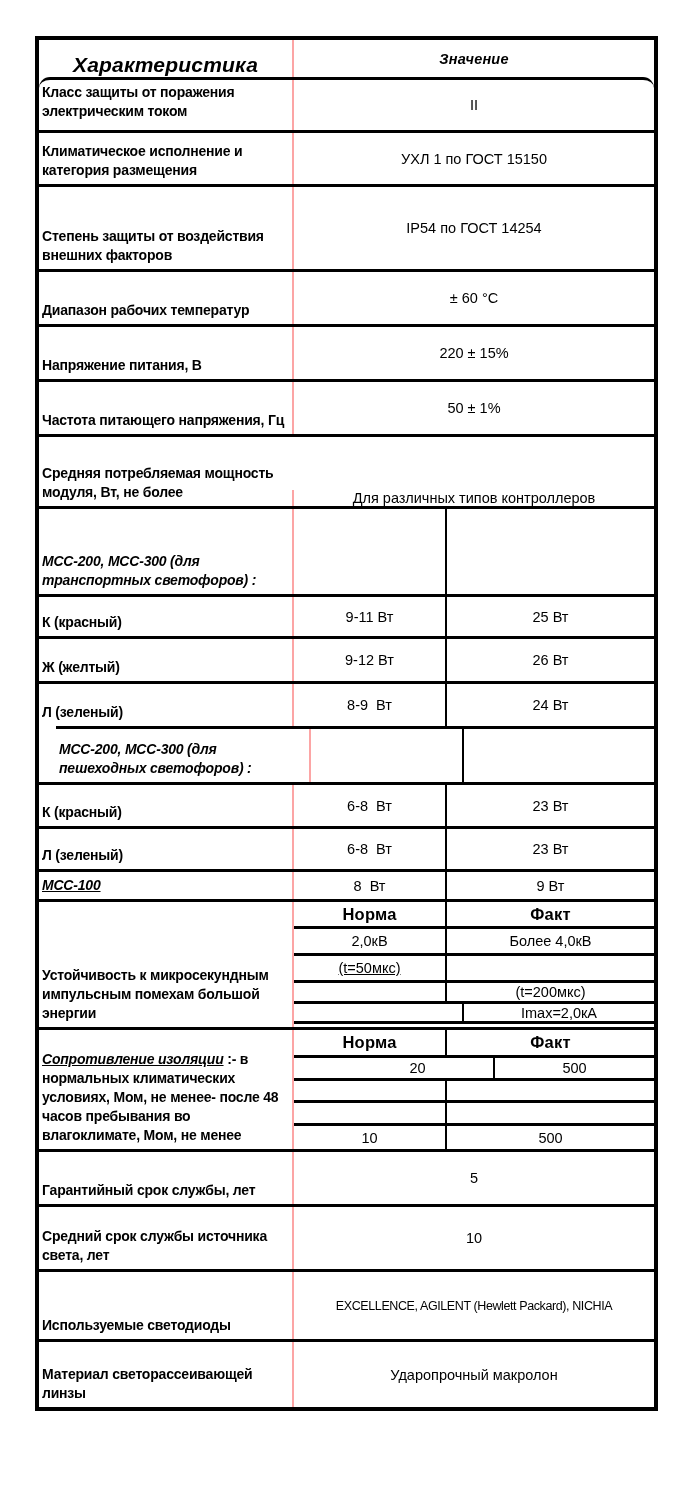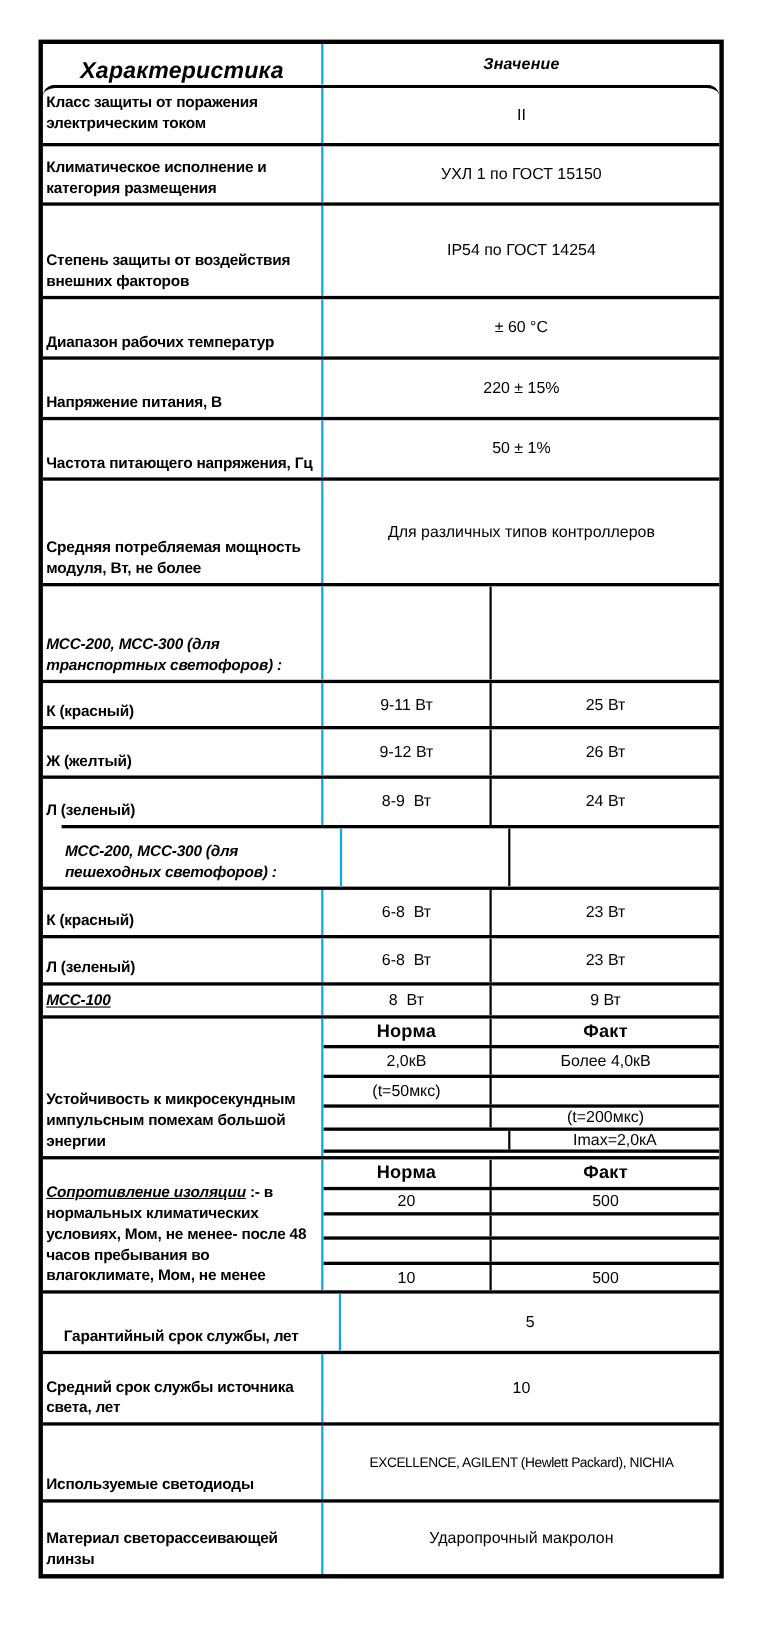--- a/index.html
+++ b/index.html
@@ -57,21 +57,21 @@
     padding-top: 3px;
   }
   .label-text {
     font-size: 14px;
     font-weight: bold;
     line-height: 19px;
     letter-spacing: -0.2px;
   }
   .value-area {
     flex: 1 1 auto;
-    border-left: 2px solid #0ea5e9;
+    border-left: 2px solid #fca5a5;
     box-sizing: border-box;
     display: flex;
     align-items: center;
     justify-content: center;
     text-align: center;
     font-size: 14.5px;
     overflow: hidden;
   }
   .value-area.split, .value-area.subtable {
     padding: 0;
@@ -124,21 +124,21 @@
   }
   .it { font-style: italic; }
   .ul { text-decoration: underline; }
 </style>
 </head>
 <body>
 
 <div class="page">
   <div class="spec-table" id="spec-table">
     <div class="row header-row">
-      <div class="label-cell header-cell" style="align-items:flex-end;justify-content:center;padding:0;">
+      <div class="label-cell header-cell" style="align-items:flex-start;justify-content:center;padding:13px;">
         <span>Характеристика</span>
       </div>
       <div class="value-area header-cell">
         <span>Значение</span>
       </div>
     </div>
   <div class="row valign-top" style="height: 53px; border-radius: 11px;">
         <div class="label-cell">
           <div class="label-text"><span class="">Класс защиты от поражения электрическим током</span></div>
         </div>
@@ -179,21 +179,21 @@
         </div>
       </div>
       <div class="row" style="height: 55px;">
         <div class="label-cell">
           <div class="label-text"><span class="">Частота питающего напряжения, Гц</span></div>
         </div>
         <div class="value-area full">
           <span class="value-text">50 ± 1%</span>
         </div>
       </div>
-      <div class="row" style="height: 96px;">
+      <div class="row" style="height: 72px; align-items: flex-end;">
         <div class="label-cell">
           <div class="label-text"><span class="">Средняя потребляемая мощность модуля, Вт, не более</span></div>
         </div>
         <div class="value-area full">
           <span class="value-text">Для различных типов контроллеров</span>
         </div>
       </div>
       <div class="row" style="height: 88px;">
         <div class="label-cell">
           <div class="label-text"><span class="it ">МСС-200, МСС-300 (для транспортных светофоров) :</span></div>
@@ -312,21 +312,21 @@
             </div>
           </div>
           <div class="subrow" style="height: 27px;">
             <div class="vcell split-left">
               <span class="value-text">2,0кВ</span>
             </div>
             <div class="vcell split-right">
               <span class="value-text">Более 4,0кВ</span>
             </div>
           </div>
-          <div class="subrow" style="height: 27px;">
+          <div class="subrow" style="height: 27px; text-decoration: underline;">
             <div class="vcell split-left">
               <span class="value-text">(t=50мкс)</span>
             </div>
             <div class="vcell split-right">
               <span class="value-text"></span>
             </div>
           </div>
           <div class="subrow" style="height: 21px;">
             <div class="vcell split-left">
               <span class="value-text"></span>
@@ -351,55 +351,55 @@
         </div>
         <div class="value-area subtable">
           <div class="subrow sub-header" style="height: 25px;">
             <div class="vcell split-left">
               <span class="value-text">Норма</span>
             </div>
             <div class="vcell split-right">
               <span class="value-text">Факт</span>
             </div>
           </div>
+          <div class="subrow" style="height: 23px; padding-left: 48px;">
+            <div class="vcell split-left">
+              <span class="value-text">20</span>
+            </div>
+            <div class="vcell split-right">
+              <span class="value-text">500</span>
+            </div>
+          </div>
+          <div class="subrow" style="height: 22px;">
+            <div class="vcell split-left">
+              <span class="value-text"></span>
+            </div>
+            <div class="vcell split-right">
+              <span class="value-text"></span>
+            </div>
+          </div>
           <div class="subrow" style="height: 23px;">
             <div class="vcell split-left">
-              <span class="value-text">20</span>
+              <span class="value-text"></span>
+            </div>
+            <div class="vcell split-right">
+              <span class="value-text"></span>
+            </div>
+          </div>
+          <div class="subrow" style="height: 26px;">
+            <div class="vcell split-left">
+              <span class="value-text">10</span>
             </div>
             <div class="vcell split-right">
               <span class="value-text">500</span>
             </div>
           </div>
-          <div class="subrow" style="height: 22px;">
-            <div class="vcell split-left">
-              <span class="value-text"></span>
-            </div>
-            <div class="vcell split-right">
-              <span class="value-text"></span>
-            </div>
-          </div>
-          <div class="subrow" style="height: 23px;">
-            <div class="vcell split-left">
-              <span class="value-text"></span>
-            </div>
-            <div class="vcell split-right">
-              <span class="value-text"></span>
-            </div>
-          </div>
-          <div class="subrow" style="height: 26px;">
-            <div class="vcell split-left">
-              <span class="value-text">10</span>
-            </div>
-            <div class="vcell split-right">
-              <span class="value-text">500</span>
-            </div>
-          </div>
-        </div>
-      </div>
-      <div class="row" style="height: 55px; padding-left: 16px;">
+        </div>
+      </div>
+      <div class="row" style="height: 55px;">
         <div class="label-cell">
           <div class="label-text"><span class="">Гарантийный срок службы, лет</span></div>
         </div>
         <div class="value-area full">
           <span class="value-text">5</span>
         </div>
       </div>
       <div class="row" style="height: 65px;">
         <div class="label-cell">
           <div class="label-text"><span class="">Средний срок службы источника света, лет</span></div>

